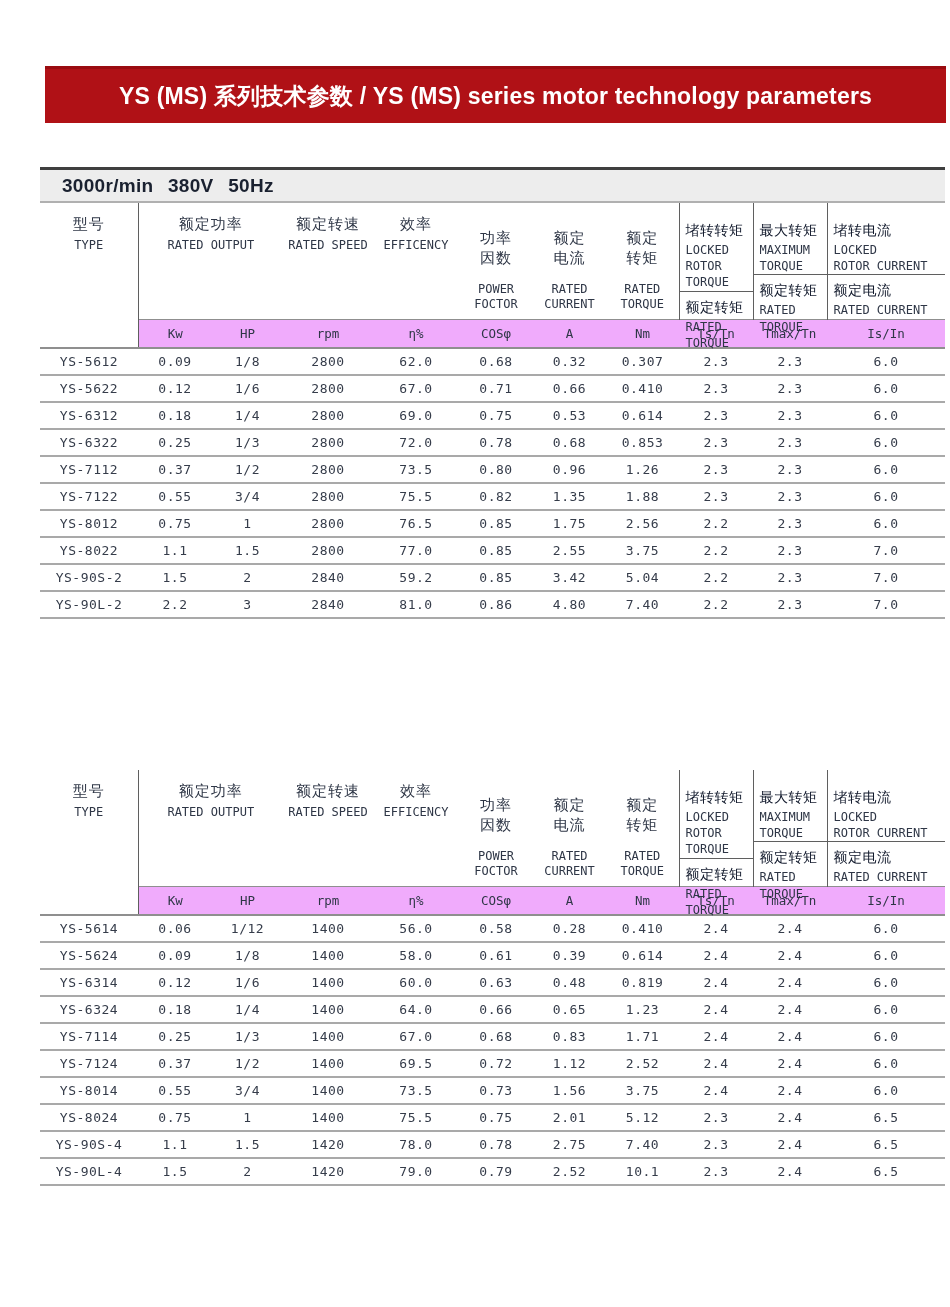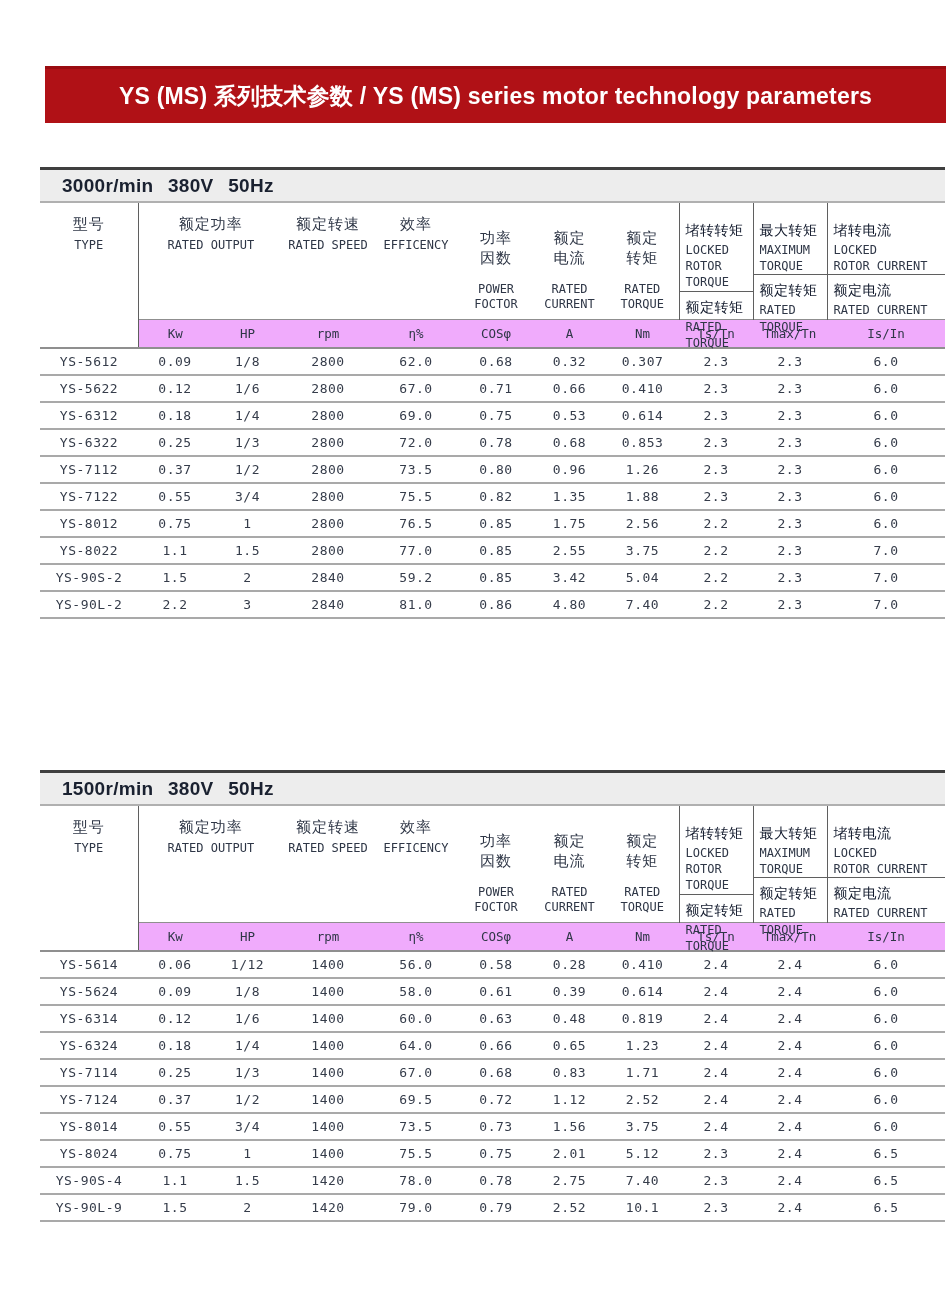--- a/index.html
+++ b/index.html
@@ -302,23 +302,20 @@
             <td>7.40</td>
             <td>2.2</td>
             <td>2.3</td>
             <td>7.0</td>
           </tr>
         </tbody>
     </table>
   </section>
 
   <section class="spec" id="spec-1">
-    <div class="section-bar">
-      <span class="section-title">1500r/min 380V 50Hz</span>
-    </div>
     <table class="params">
       <colgroup>
         <col style="width:98px">
           <col style="width:74px">
           <col style="width:71px">
         <col style="width:90px">
           <col style="width:86px">
           <col style="width:74px">
         <col style="width:73px">
           <col style="width:73px">
@@ -521,21 +518,21 @@
             <td>1420</td>
             <td>78.0</td>
             <td>0.78</td>
             <td>2.75</td>
             <td>7.40</td>
             <td>2.3</td>
             <td>2.4</td>
             <td>6.5</td>
           </tr>
           <tr>
-            <td>YS-90L-9</td>
+            <td>YS-90L-4</td>
             <td>1.5</td>
             <td>2</td>
             <td>1420</td>
             <td>79.0</td>
             <td>0.79</td>
             <td>2.52</td>
             <td>10.1</td>
             <td>2.3</td>
             <td>2.4</td>
             <td>6.5</td>

